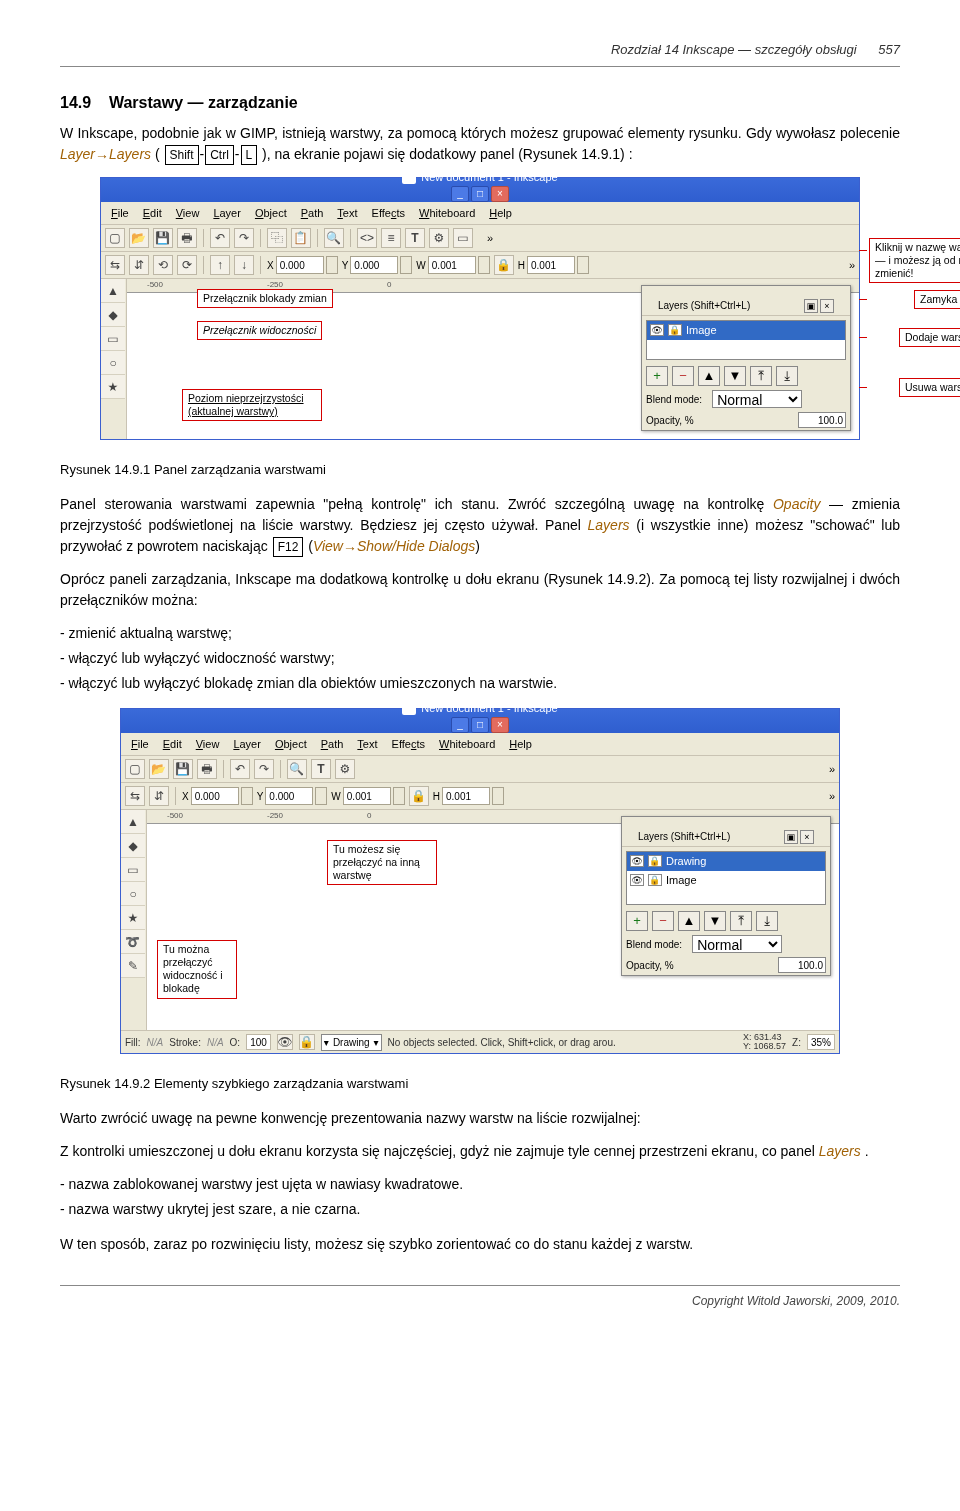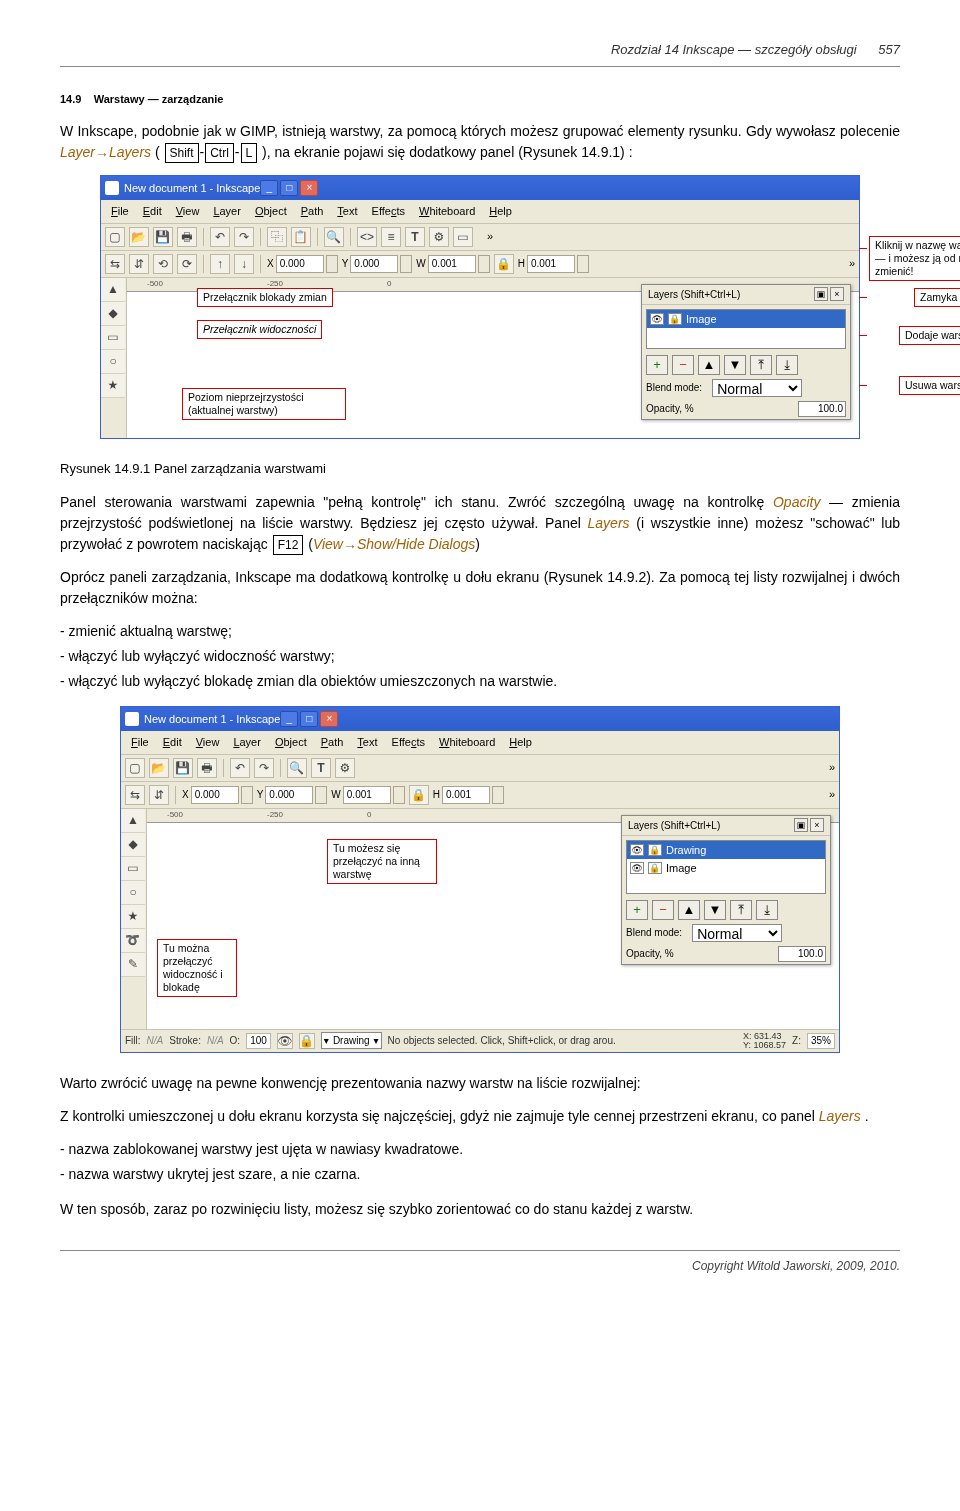--- a/index.html
+++ b/index.html
@@ -16,23 +16,23 @@
   .header-line {
     text-align: right;
     font-style: italic;
     font-size: 13px;
     border-bottom: 1px solid #888;
     padding-bottom: 6px;
     margin-bottom: 24px;
     color: #333;
   }
   h2.section {
-    font-size: 11px;
+    font-size: 16px;
     font-weight: bold;
-    margin-bottom: 14px;
+    margin-bottom: 8px;
   }
   p.body { text-align: justify; margin-bottom: 12px; }
   .italic-blue { color: #a16207; font-style: italic; }
   .key {
     display: inline-block;
     border: 1px solid #000;
     padding: 0 4px;
     font-size: 12px;
     background: #fff;
     margin: 0 1px;
@@ -48,21 +48,22 @@
     font-size: 11px;
     font-family: Tahoma, Arial, sans-serif;
   }
   .titlebar {
     background: linear-gradient(#3a6ad9, #2f5ecf);
     color: #fff;
     height: 24px;
     display: flex;
     align-items: center;
     padding: 0 4px;
-    justify-content: flex-start;
+    justify-content: flex-end;
+    flex-direction: column;
   }
   .titlebar .left { display: flex; align-items: center; gap: 5px; }
   .titlebar .winicon {
     width: 14px; height: 14px; background: #fff; border-radius: 2px;
     display: inline-block;
   }
   .titlebar .btns { display: flex; gap: 2px; }
   .titlebar .wbtn {
     width: 18px; height: 16px; background: #4c7ae6; border: 1px solid #2a4cae;
     border-radius: 2px; color:#fff; font-size:10px; text-align:center; line-height:13px;
@@ -102,22 +103,22 @@
   }
   .left-tools .tbtn { width:24px; height:24px; border:none; border-bottom:1px solid #d6d1c0;}
   .ruler-h { height:14px; background:#ece9d8; border-bottom:1px solid #999; position:relative; font-size:8px; color:#555;}
   .ruler-h span { position:absolute; top:0;}
   .canvas-main { flex:1; position:relative; }
   .layer-panel {
     position:absolute; right:8px; top:6px; width:210px; background:#ece9d8;
     border:1px solid #888; box-shadow: 1px 1px 3px rgba(0,0,0,0.3);
   }
   .layer-panel .lp-title {
-    background:#ece9d8; padding:2px 6px; display:flex; justify-content:space-between;
-    align-items:center; border-bottom:1px solid #c9c3b3; font-size:10px;
+    background:#ece9d8; padding:2px 16px; display:flex; justify-content:space-between;
+    align-items:center; border-bottom:1px solid #c9c3b3; font-size:10px;margin-top:10px;
   }
   .lp-title .xbtn { width:14px;height:14px;border:1px solid #888;background:#f1eee5;text-align:center;line-height:12px;font-size:9px;}
   .lp-title .float { display:flex; gap:2px;}
   .lp-list { background:#fff; border:1px solid #888; margin:4px; height:40px; }
   .lp-row { display:flex; align-items:center; padding:1px 3px; gap:4px; }
   .lp-row.sel { background:#316ac5; color:#fff;}
   .eye { width:14px; height:12px; border:1px solid #888; display:inline-block; background:#fff; color:#000; font-size:9px; text-align:center; line-height:10px;}
   .lock { width:14px; height:12px; border:1px solid #888; display:inline-block; background:#fff; font-size:9px; text-align:center; line-height:10px;}
   .lp-btns { display:flex; gap:4px; padding:2px 4px;}
   .lp-btns .b { width:22px; height:20px; border:1px solid #888; background:#f1eee5; text-align:center; line-height:18px; font-size:13px;}
@@ -307,21 +308,21 @@
             </select>
           </div>
           <div class="lp-opacity">
             <span>Opacity, %</span>
             <input value="100.0" style="">
           </div>
         </div>
 
         <div class="callout" style="left:70px; top:10px;">Przełącznik blokady zmian</div>
         <div class="callout" style="left:70px; top:42px;font-style:italic;">Przełącznik widoczności</div>
-        <div class="callout" style="left:55px; top:110px; width:164px;">Poziom nieprzejrzystości (aktualnej warstwy)</div>
+        <div class="callout" style="left:55px; top:110px; width:140px;text-decoration:underline;">Poziom nieprzejrzystości (aktualnej warstwy)</div>
       </div>
     </div>
 
     <div class="callout" style="right:-145px; top:60px; width:135px;">Kliknij w nazwę warstwy — i możesz ją od razu zmienić!</div>
     <div class="callout" style="right:-145px; top:112px; width:90px;">Zamyka panel</div>
     <div class="callout" style="right:-145px; top:150px; width:105px;">Dodaje warstwę</div>
     <div class="callout" style="right:-145px; top:200px; width:105px;">Usuwa warstwę</div>
 
     <div class="callout-line" style="right:-8px; top:72px; width:8px;"></div>
     <div class="callout-line" style="right:-8px; top:121px; width:8px;"></div>
@@ -488,20 +489,21 @@
         ▾ <span>Drawing</span> ▾
       </span>
       <span class="sb-txt" style="flex:1; white-space:nowrap; overflow:hidden;">No objects selected. Click, Shift+click, or drag arou.</span>
       <span class="sb-txt" style="white-space:pre; font-size:9px; line-height:1.0;">X: 631.43
 Y: 1068.57</span>
       <span class="sb-txt">Z:</span>
       <span class="sb-box zoom">35%</span>
     </div>
   </div>
 
+  <p class="fig-caption">Rysunek 14.9.2 Elementy szybkiego zarządzania warstwami</p>
 
   <p class="body">Warto zwrócić uwagę na pewne konwencję prezentowania nazwy warstw na liście rozwijalnej:</p>
 
   <p class="body">
     <span>Z kontrolki umieszczonej u dołu ekranu korzysta się najczęściej, gdyż nie zajmuje tyle cennej przestrzeni ekranu, co panel </span>
     <span class="italic-blue">Layers</span>
     <span>.</span>
   </p>
 
   <ul class="dash">

